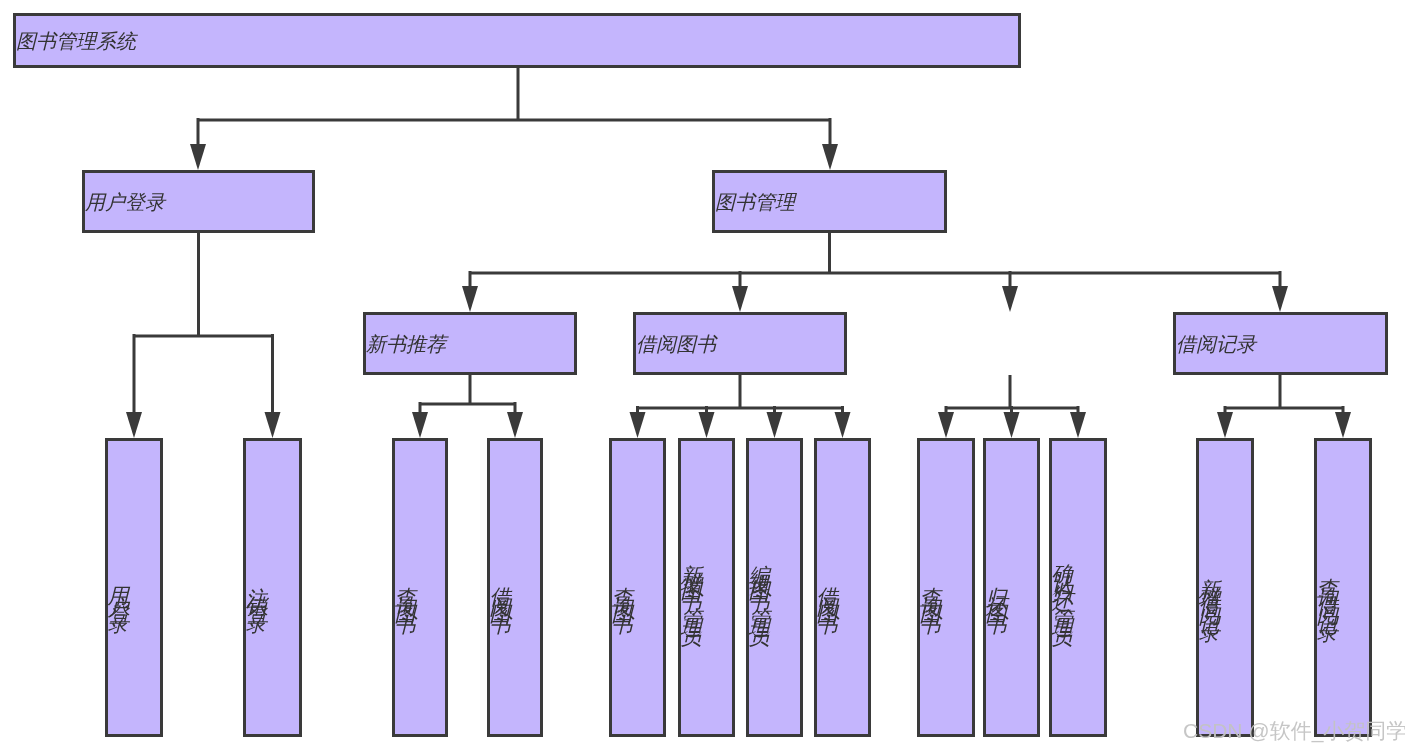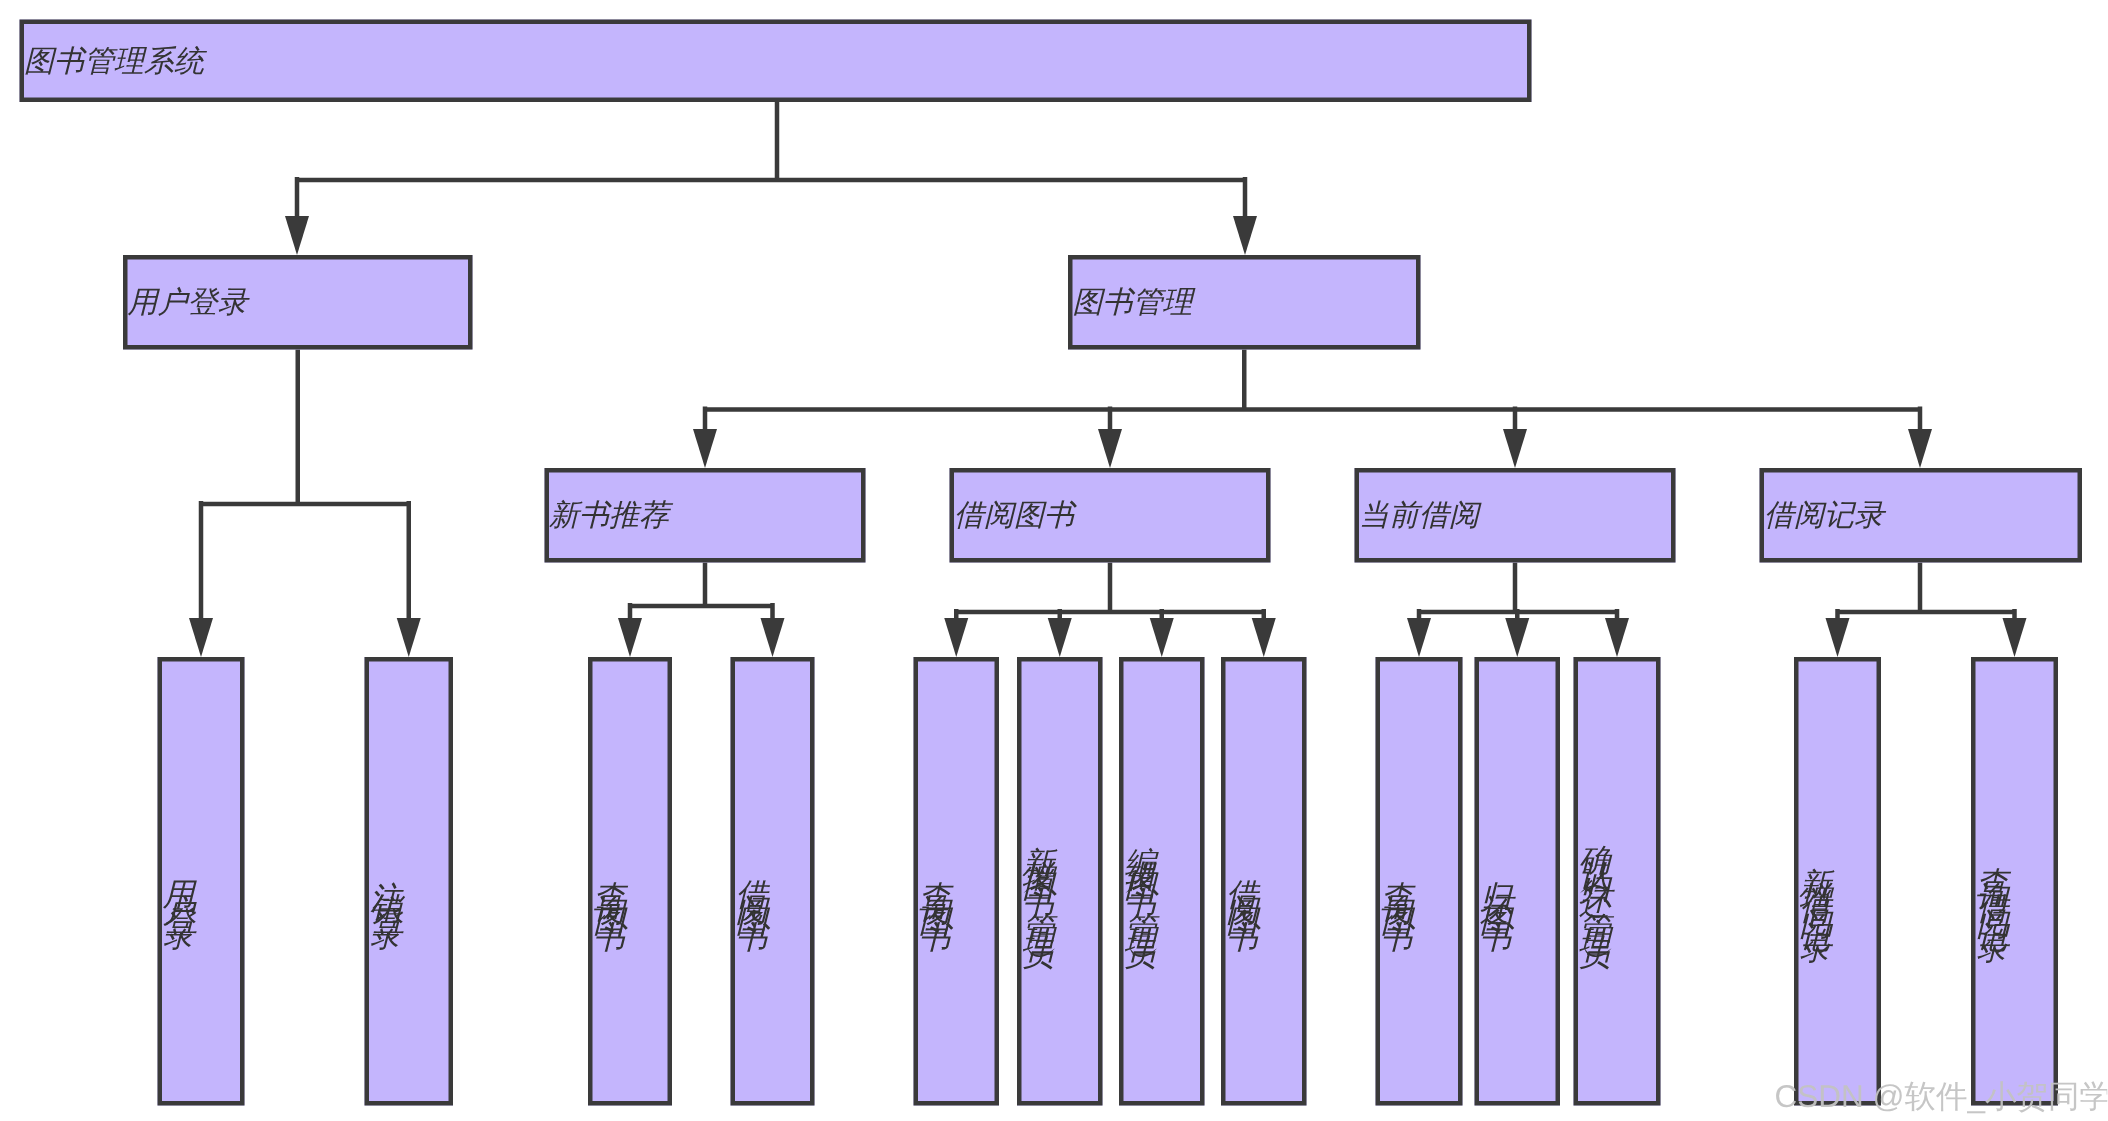--- a/index.html
+++ b/index.html
@@ -80,23 +80,20 @@
   <div class="box" style="left:363px;top:312px;width:214px;height:63px">
     <span class="lbl">新书推荐</span>
   </div>
 
   <div class="box" style="left:712px;top:170px;width:235px;height:63px">
     <span class="lbl">图书管理</span>
   </div>
   <div class="box" style="left:633px;top:312px;width:214px;height:63px">
     <span class="lbl">借阅图书</span>
   </div>
-  <div class="box" style="left:903px;top:312px;width:214px;height:63px">
-    <span class="lbl">当前借阅</span>
-  </div>
   <div class="box" style="left:1173px;top:312px;width:215px;height:63px">
     <span class="lbl">借阅记录</span>
   </div>
 
   <div class="box leaf" style="left:105px;width:58px">
     <span class="lbl">用户登录</span>
   </div>
   <div class="box leaf" style="left:243px;width:59px">
     <span class="lbl">注销登录</span>
   </div>

